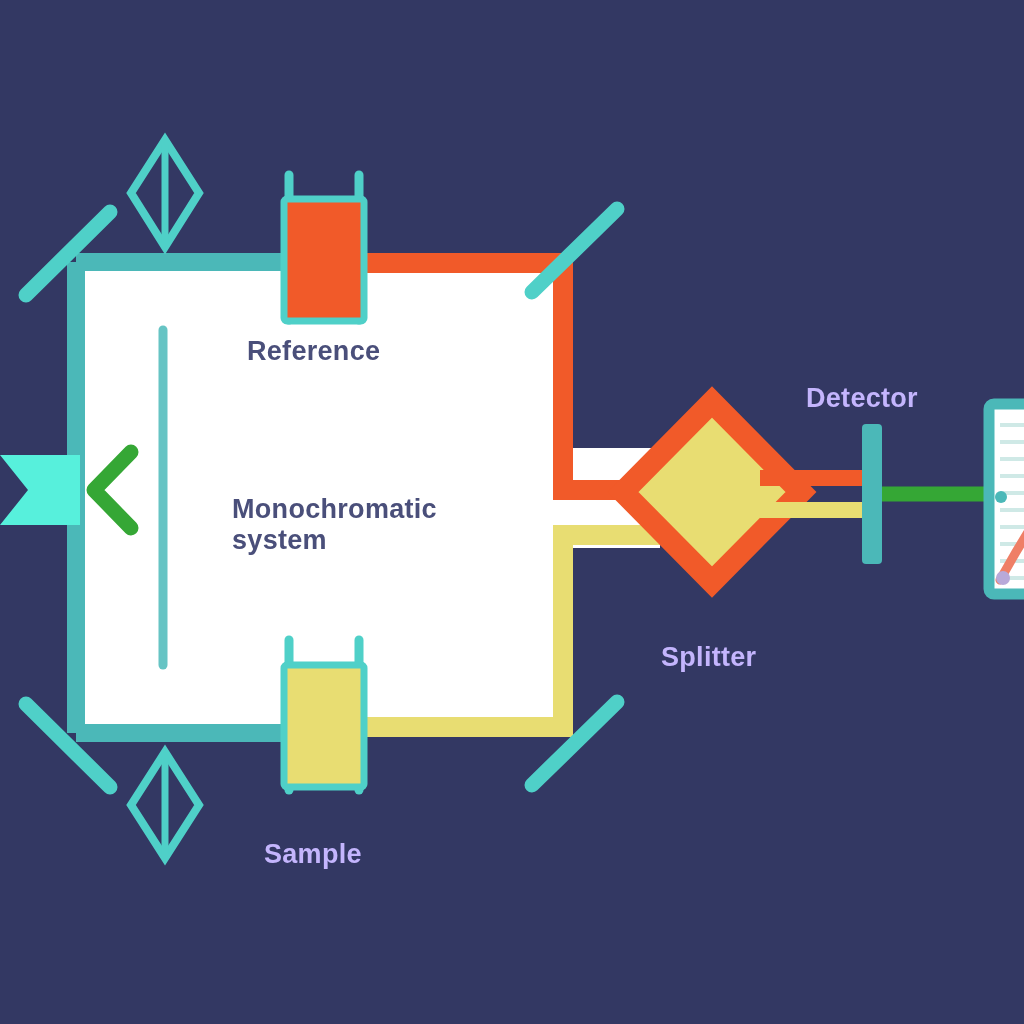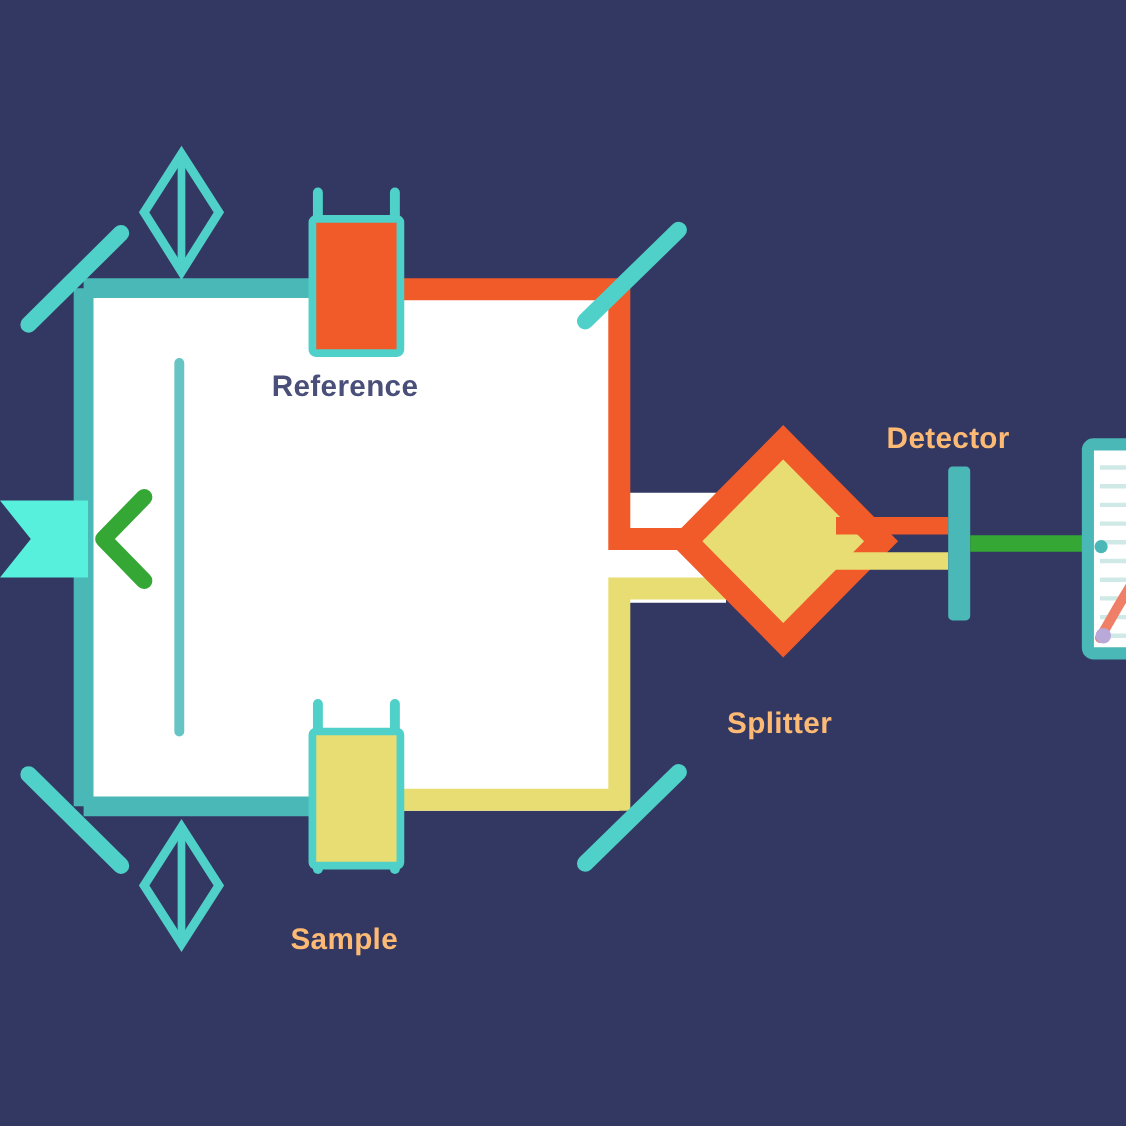--- a/index.html
+++ b/index.html
@@ -13,21 +13,21 @@
   .lbl{
     position:absolute;
     color:#4a4f7a;
     font-size:27px;
     font-weight:700;
     letter-spacing:0.3px;
     white-space:nowrap;
     line-height:1.15;
   }
   .lbl.onlight{color:#4a4f7a;}
-  .lbl.ondark{color:#fdba74;text-align:right;}
+  .lbl.ondark{color:#c4b5fd;text-align:right;}
 </style>
 </head>
 <body>
 
 <div id="stage">
 
   <svg width="1024" height="1024" viewBox="0 0 1024 1024">
 
     <rect x="0" y="0" width="1024" height="1024" fill="#333863"></rect>
 
@@ -116,20 +116,24 @@
       </g>
       <polyline points="1000,580 1016,552 1034,522 1055,498" fill="none" stroke="#ef7f66" stroke-width="9" stroke-linecap="round" stroke-linejoin="round"></polyline>
       <circle cx="1003" cy="578" r="7" fill="#b8a9d9"></circle>
       <circle cx="1001" cy="497" r="6" fill="#4bb8b8"></circle>
     </g>
 
   </svg>
 
   <div class="lbl onlight" style="left:247px; top:336px;">Reference</div>
 
+  <div class="lbl onlight" style="left:232px; top:494px;">
+    <div>Monochromatic</div>
+    <div>system</div>
+  </div>
 
   <div class="lbl ondark" style="left:264px; top:839px;">Sample</div>
 
   <div class="lbl ondark" style="left:661px; top:601px;margin-top:41px;">Splitter</div>
 
   <div class="lbl ondark" style="left:806px; top:383px;">Detector</div>
 
 </div>
 
 </body></html>

